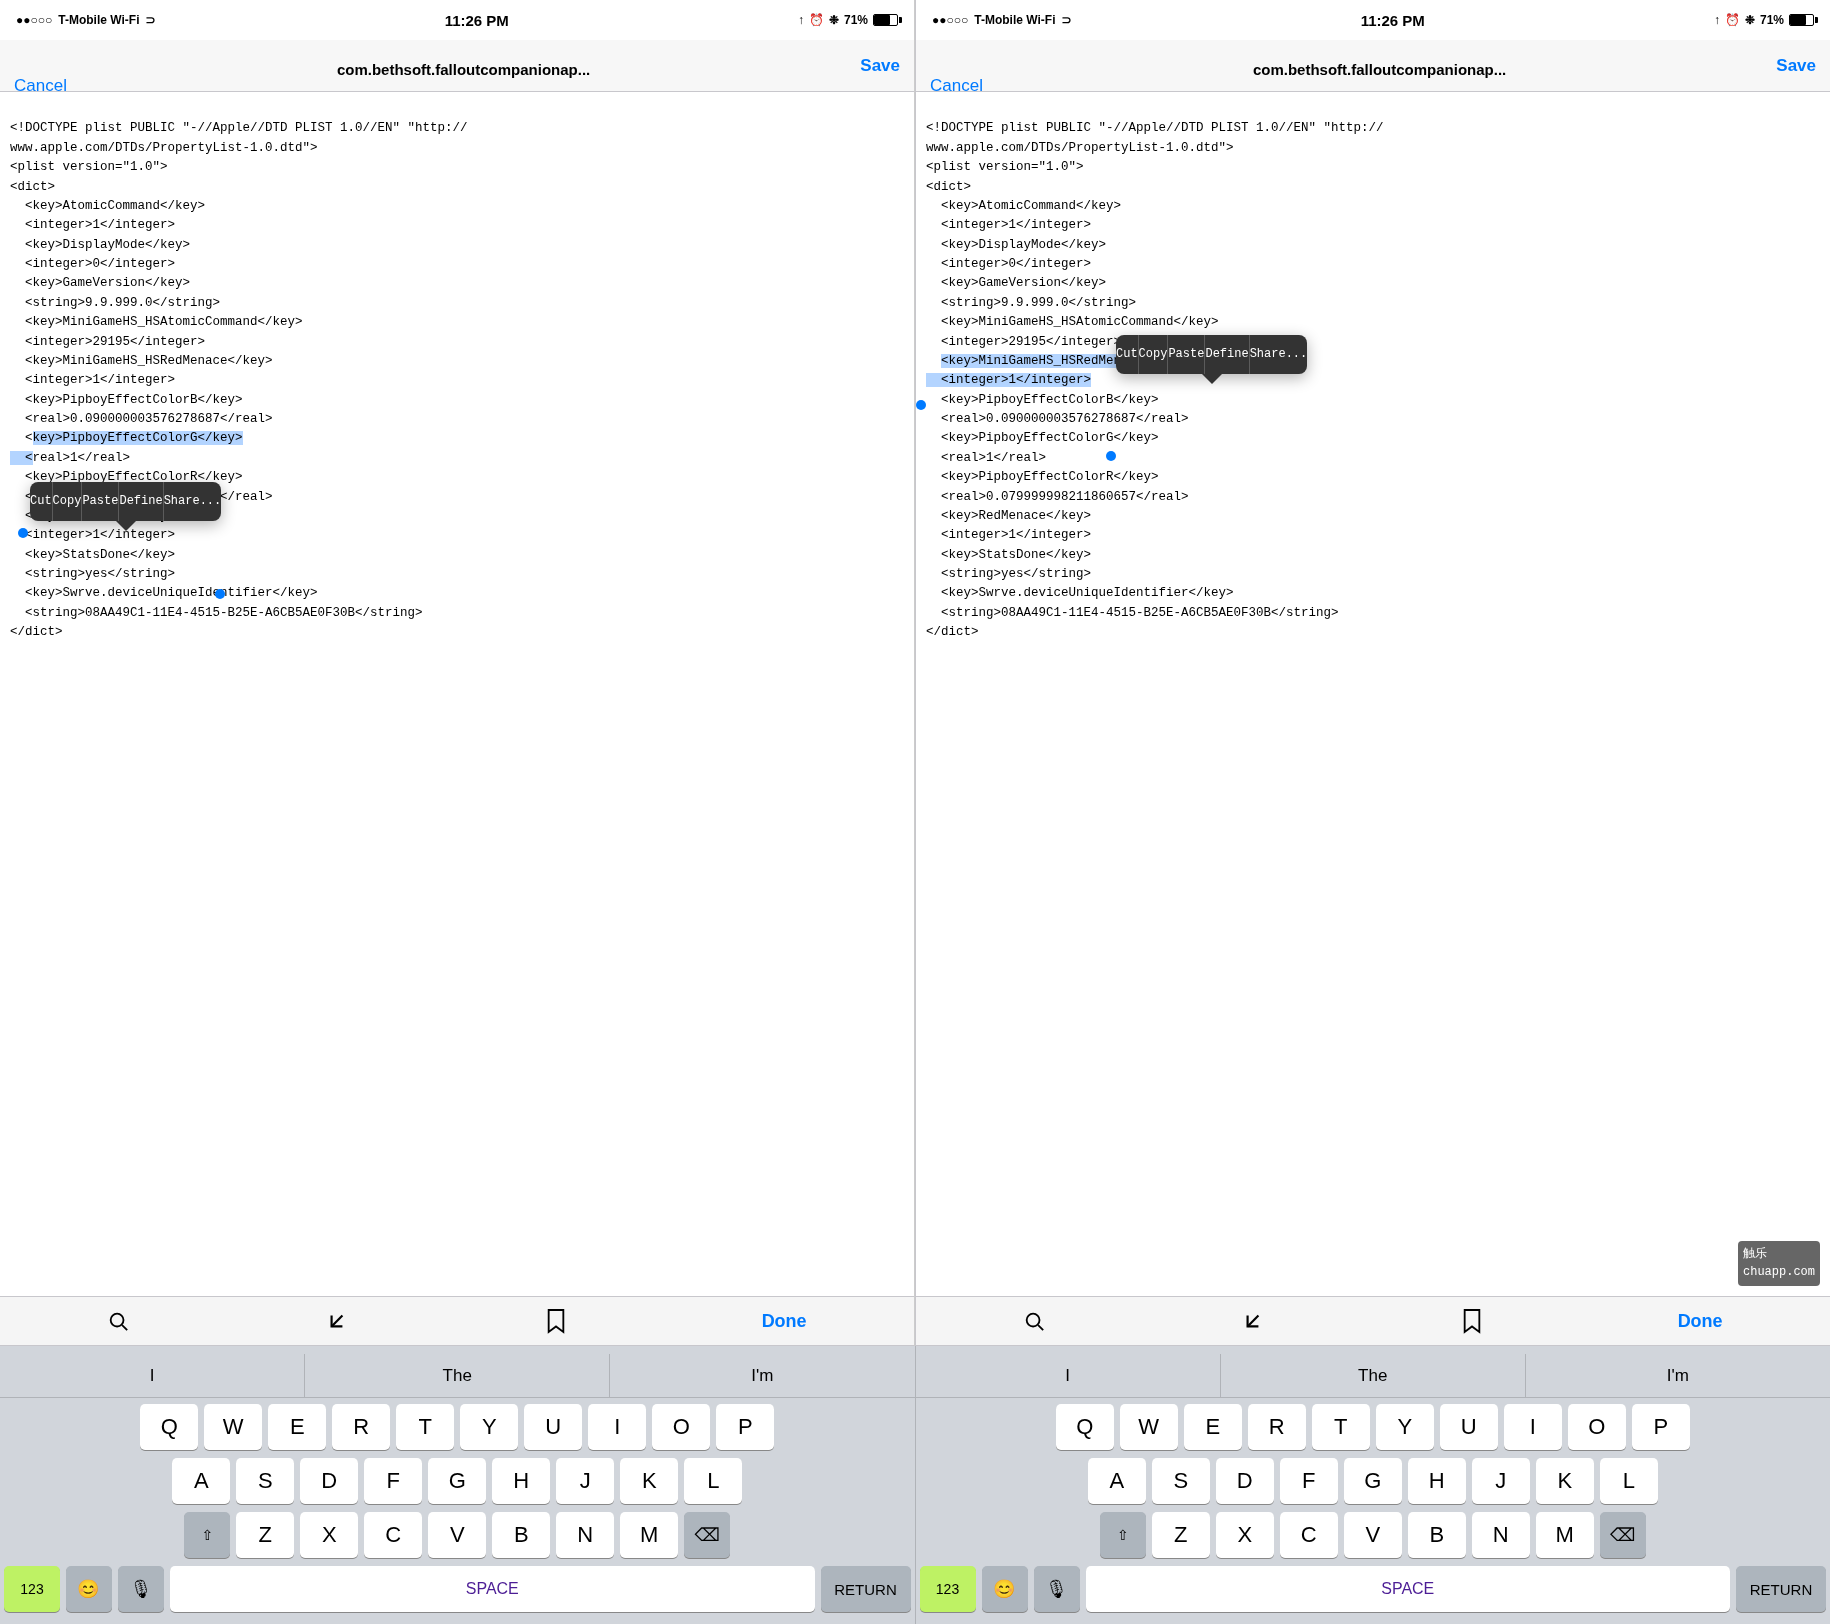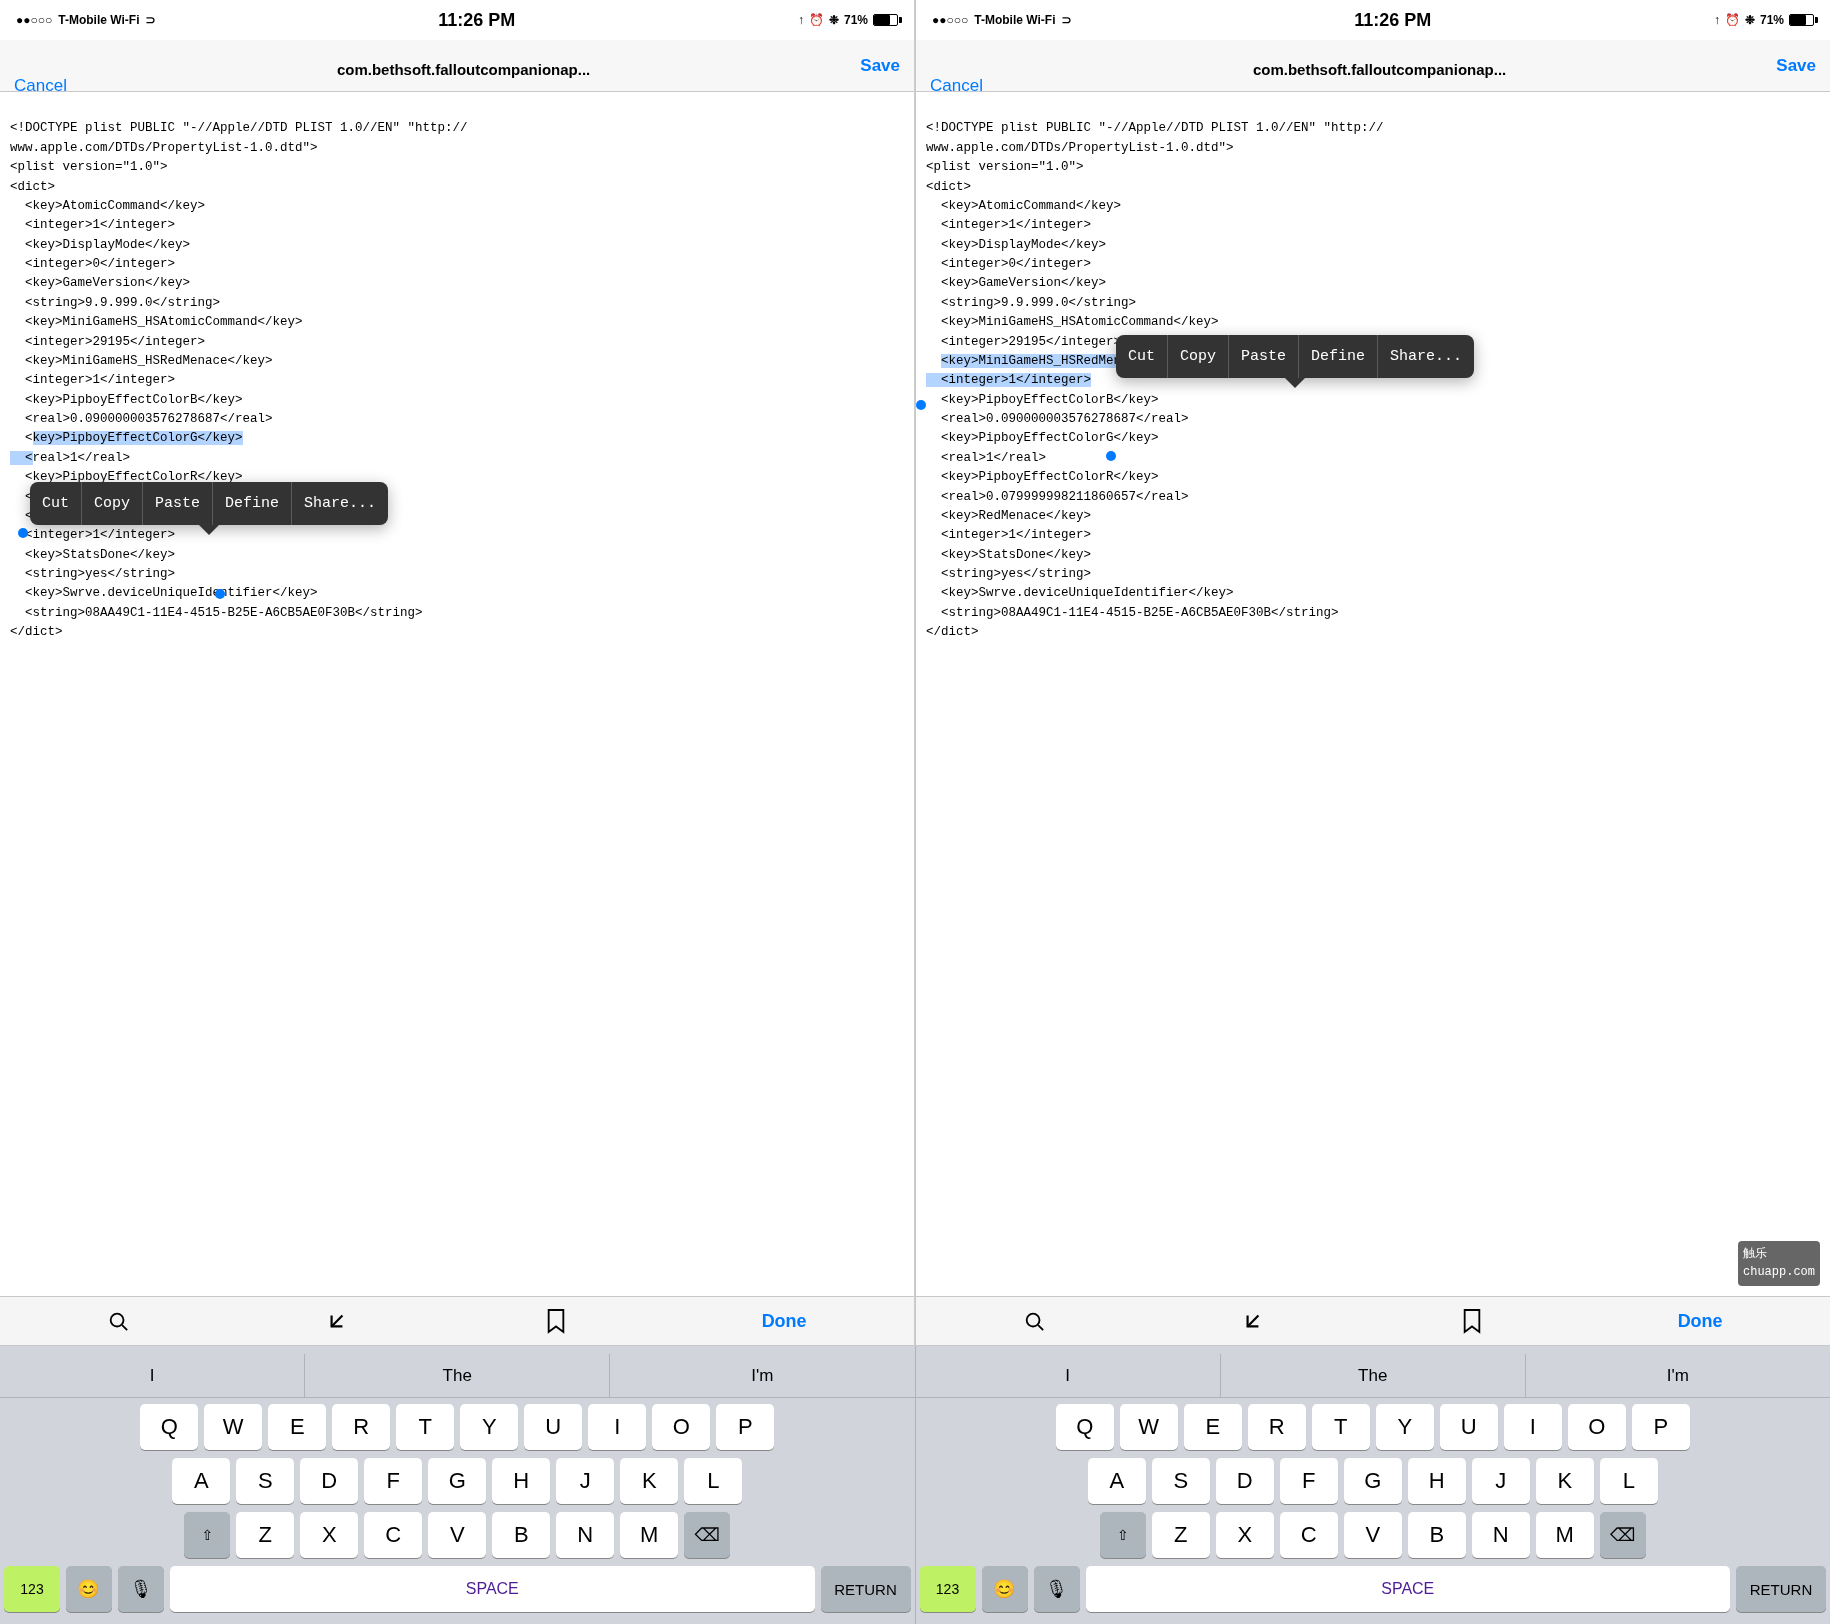--- a/index.html
+++ b/index.html
@@ -47,21 +47,21 @@
     }
 
     .status-left {
       display: flex;
       align-items: center;
       gap: 6px;
       font-size: 12px;
     }
 
     .status-center {
-      font-size: 18px;
+      font-size: 15px;
       font-weight: 600;
     }
 
     .status-right {
       display: flex;
       align-items: center;
       gap: 5px;
       font-size: 12px;
     }
 
@@ -159,22 +159,22 @@
       border-radius: 8px;
       display: flex;
       align-items: center;
       padding: 0;
       z-index: 100;
       box-shadow: 0 4px 15px rgba(0,0,0,0.3);
     }
 
     .context-menu-item {
       color: #fff;
-      font-size: 15px;
-      padding: 10px 12px;
+      font-size: 12px;
+      padding: 10px 0;
       cursor: pointer;
       white-space: nowrap;
       border-right: 1px solid rgba(255,255,255,0.2);
     }
 
     .context-menu-item:last-child {
       border-right: none;
     }
 
     .context-menu::after {

